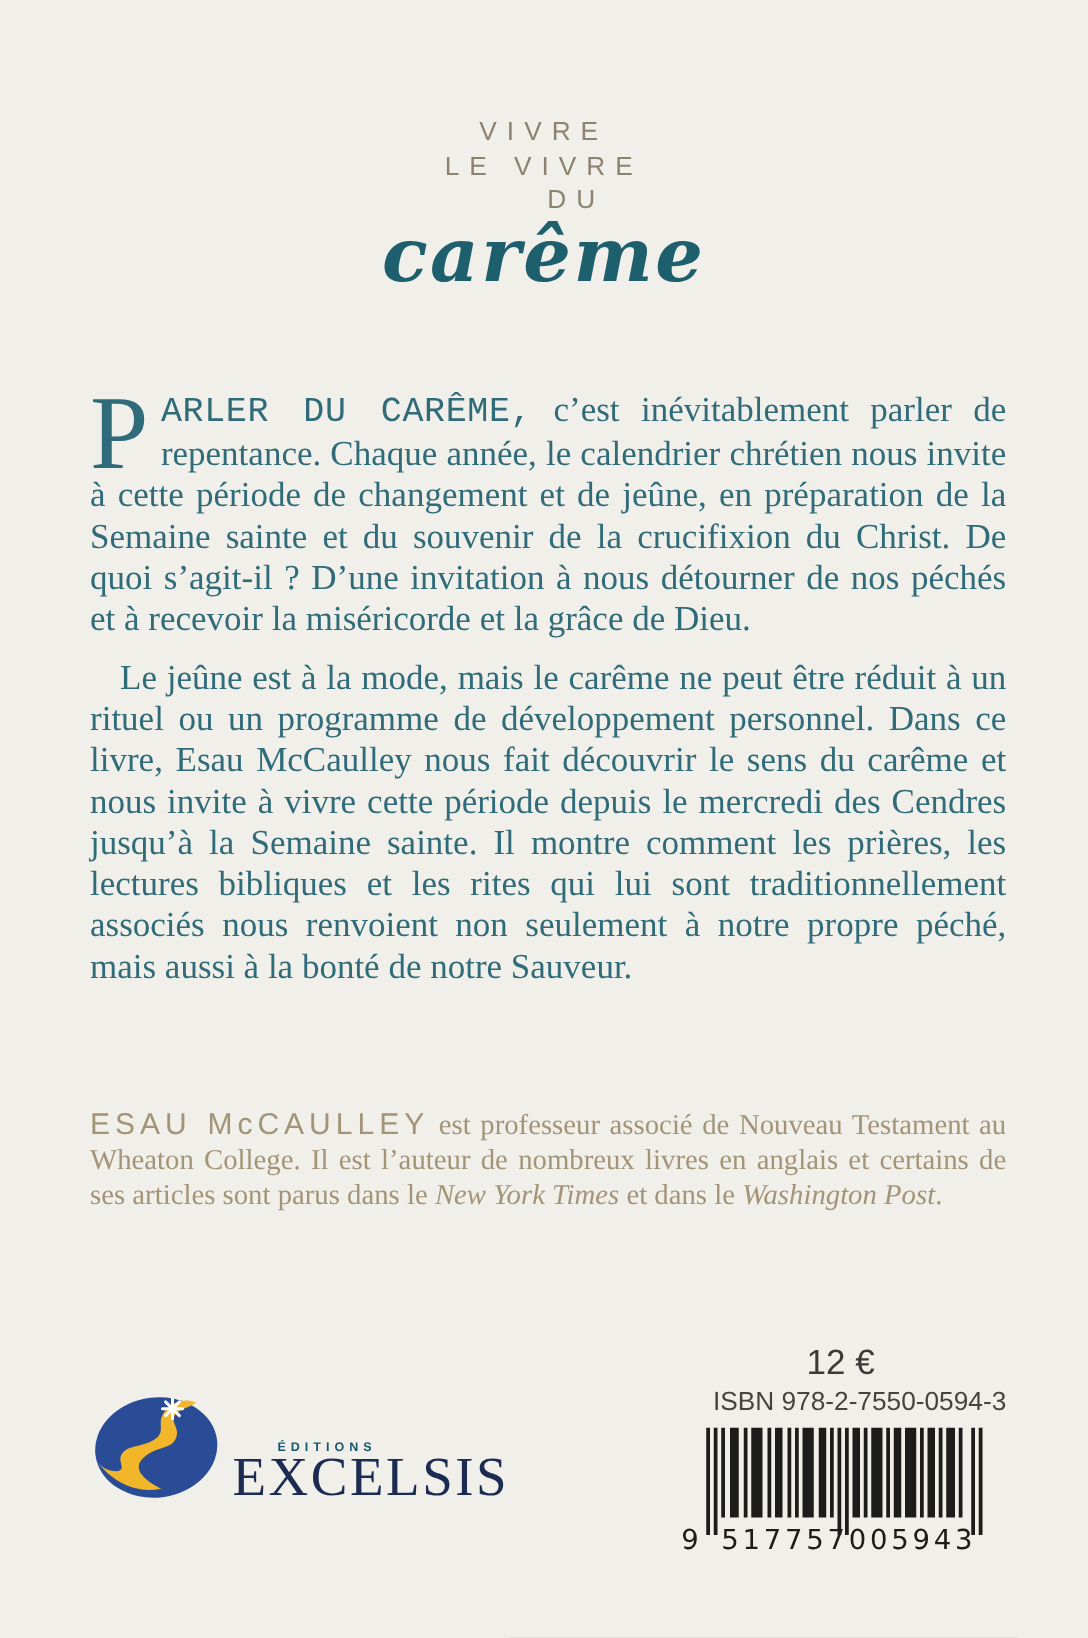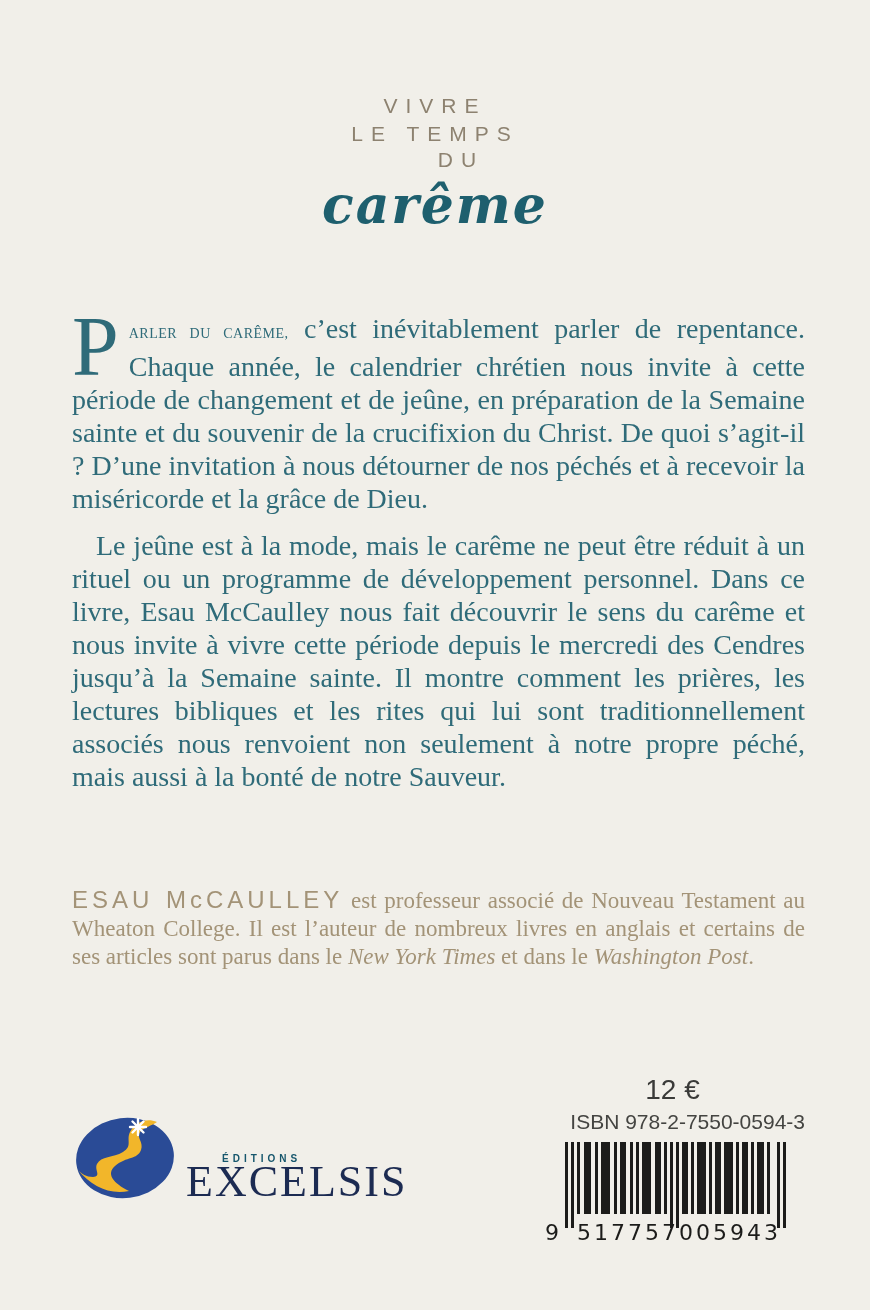--- a/index.html
+++ b/index.html
@@ -31,41 +31,41 @@
     font-size:21px;line-height:28px;
     letter-spacing:8px;
     color:var(--title-tan);
     font-weight:400;
   }
   .t3{line-height:24px;text-indent:52px;}
   .t-script{
     margin-top:-4px;
     font-family:"DejaVu Serif",serif;
     font-style:italic;font-weight:bold;
-    font-size:52px;line-height:74px;
+    font-size:60px;line-height:74px;
     color:var(--script-teal);
     letter-spacing:2px;
     text-align:center;
   }
   
   .synopsis{
     position:absolute;top:312px;left:72px;width:733px;
     color:var(--text-teal);
     font-size:28px;line-height:33px;
     text-align:justify;
   }
   .dropcap{
     float:left;
     font-size:84px;line-height:66px;
     padding:2px 10px 0 0;
     color:var(--text-teal);
   }
   .smallcaps{
     text-transform:uppercase;
-    font-size:14px;letter-spacing:0.5px;
+    font-size:28px;letter-spacing:0.5px;font-family:Liberation Mono, monospace;
   }
   .p2{margin-top:14px;text-indent:24px;}
   
   .bio{
     position:absolute;top:886px;left:72px;width:733px;
     color:var(--bio-tan);
     font-size:23px;line-height:28px;
     text-align:justify;
   }
   .bio-name{
@@ -123,21 +123,21 @@
     color:#ffffff;
   }
 </style>
 </head>
 <body>
 
 <div class="cover">
 
   <header class="title-block">
     <div class="t-line t1">VIVRE</div>
-    <div class="t-line t2">LE TEMPS</div>
+    <div class="t-line t2">LE VIVRE</div>
     <div class="t-line t3">DU</div>
     <div class="t-script">carême</div>
   </header>
 
   <section class="synopsis">
     <p class="para p1"><span class="dropcap">P</span><span class="smallcaps">arler du carême,</span><span> c’est inévitablement parler de repentance. Chaque année, le calendrier chrétien nous invite à cette période de changement et de jeûne, en préparation de la Semaine sainte et du souvenir de la crucifixion du Christ. De quoi s’agit-il ? D’une invitation à nous détourner de nos péchés et à recevoir la miséricorde et la grâce de Dieu.</span></p>
     <p class="para p2">Le jeûne est à la mode, mais le carême ne peut être réduit à un rituel ou un programme de développement personnel. Dans ce livre, Esau McCaulley nous fait découvrir le sens du carême et nous invite à vivre cette période depuis le mercredi des Cendres jusqu’à la Semaine sainte. Il montre comment les prières, les lectures bibliques et les rites qui lui sont traditionnellement associés nous renvoient non seulement à notre propre péché, mais aussi à la bonté de notre Sauveur.</p>
   </section>
 
   <section class="bio">

